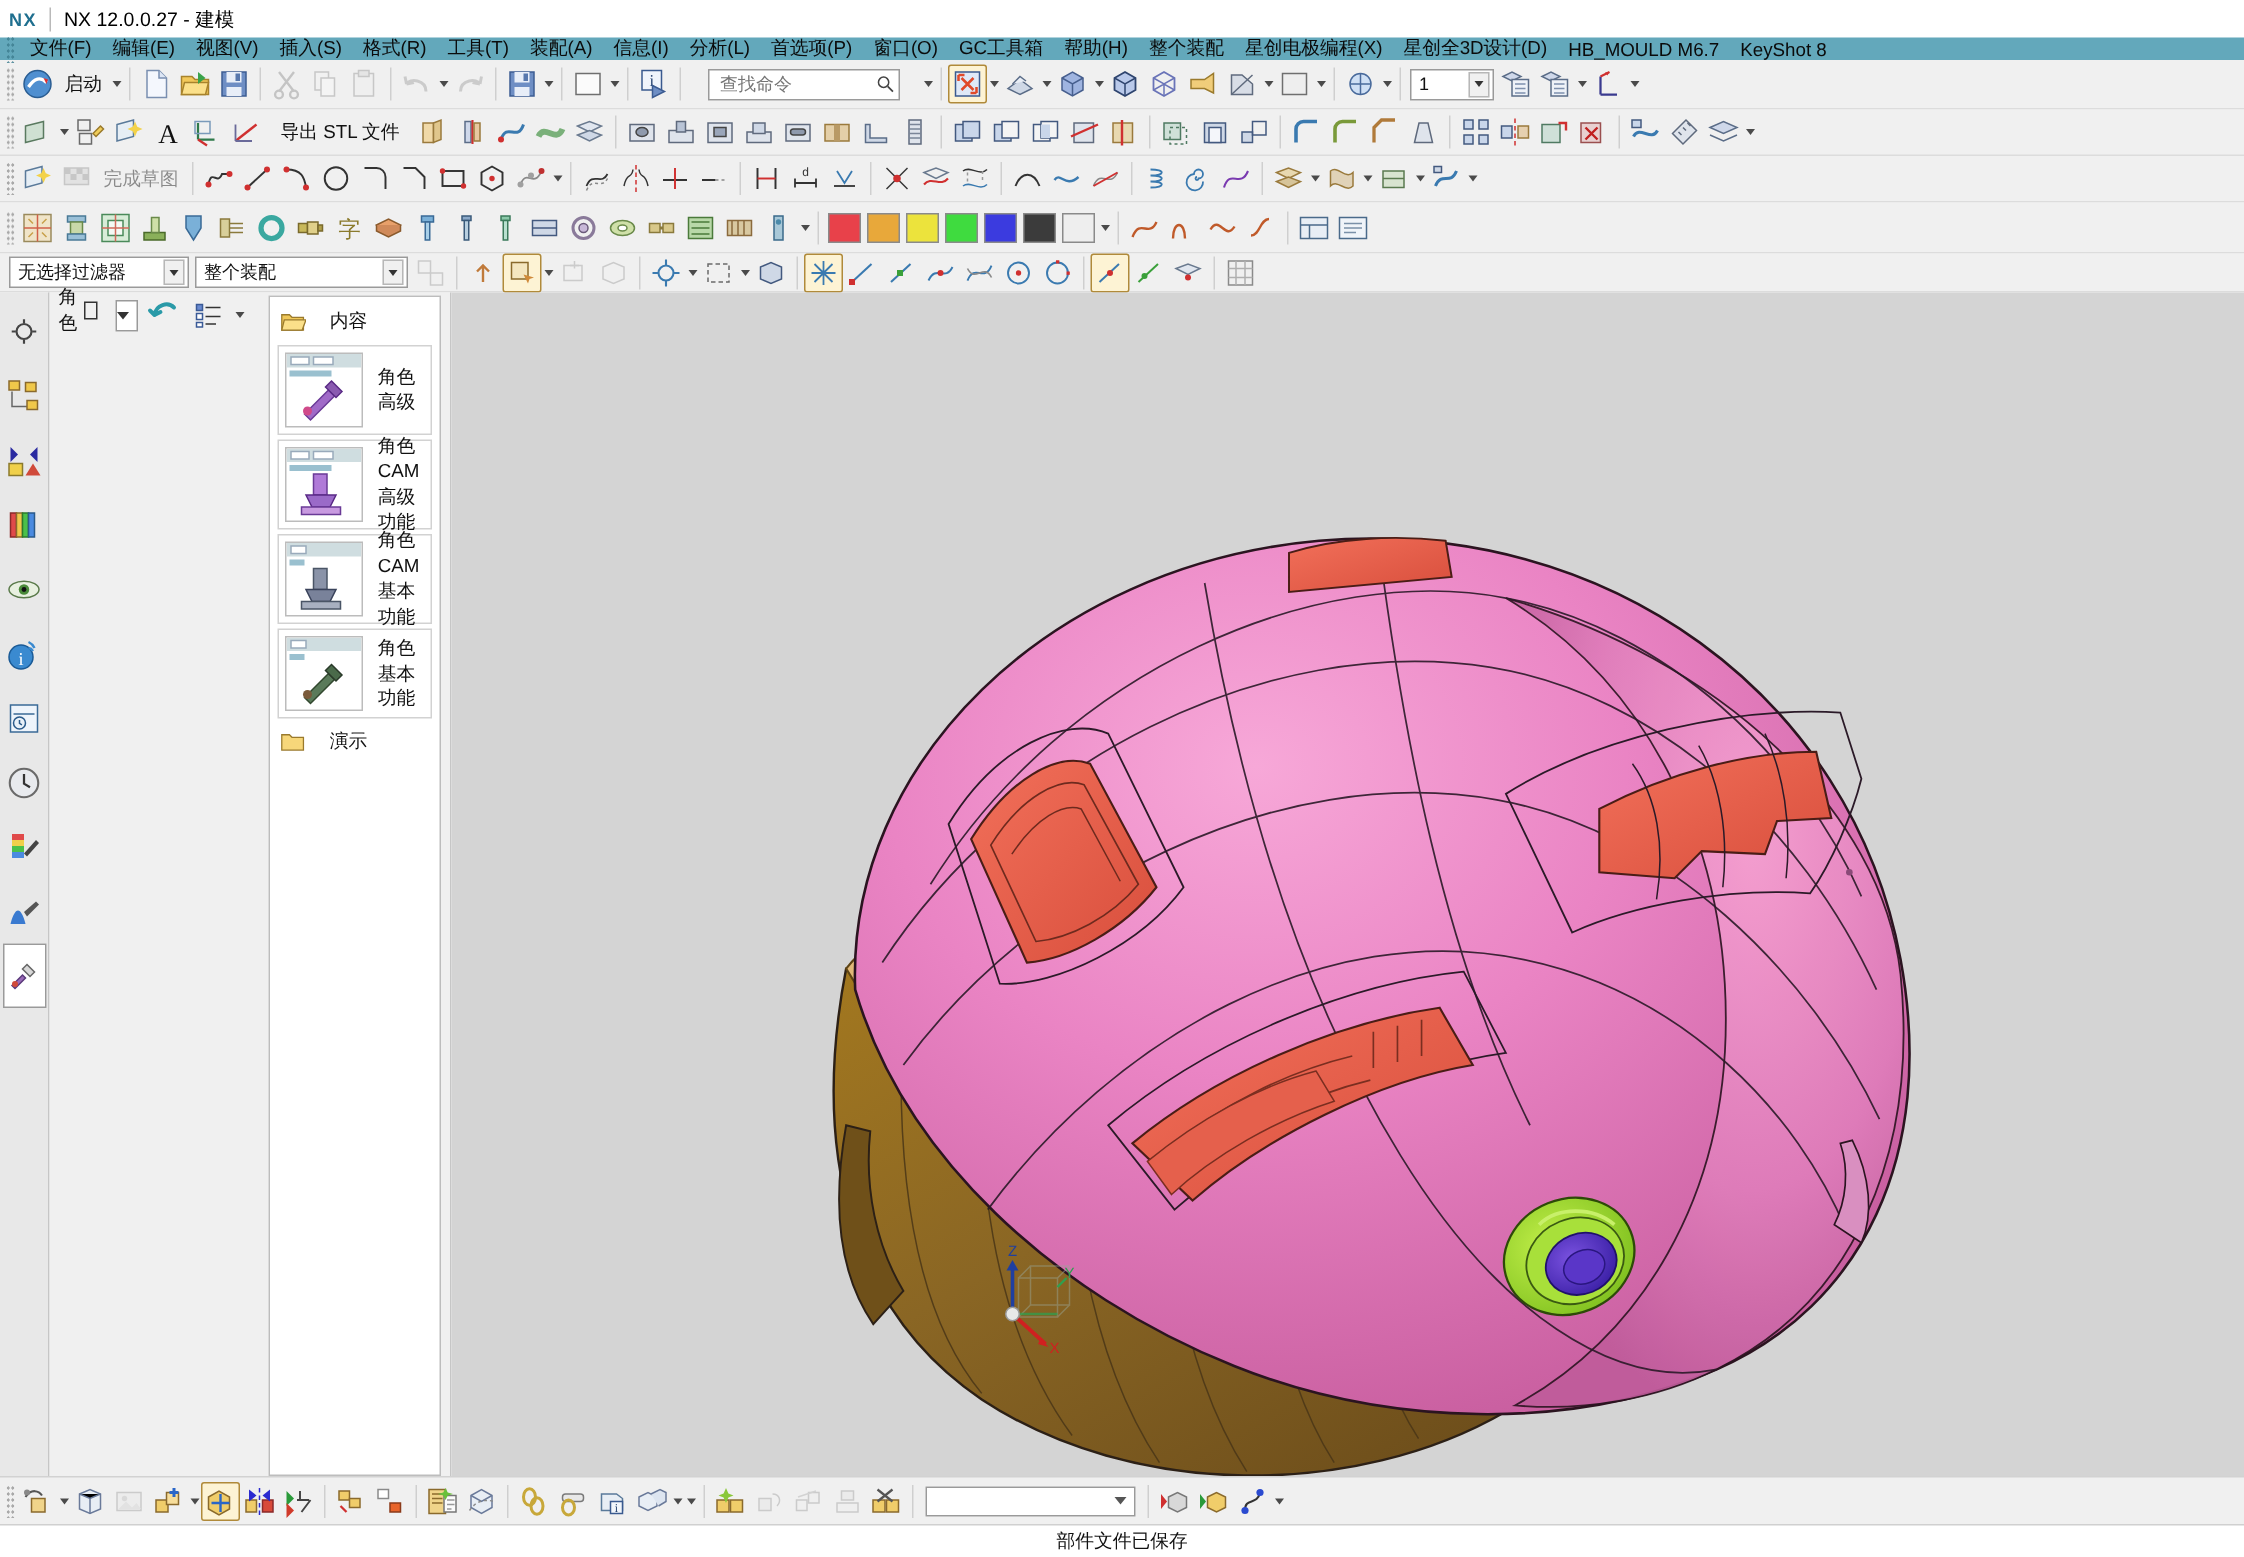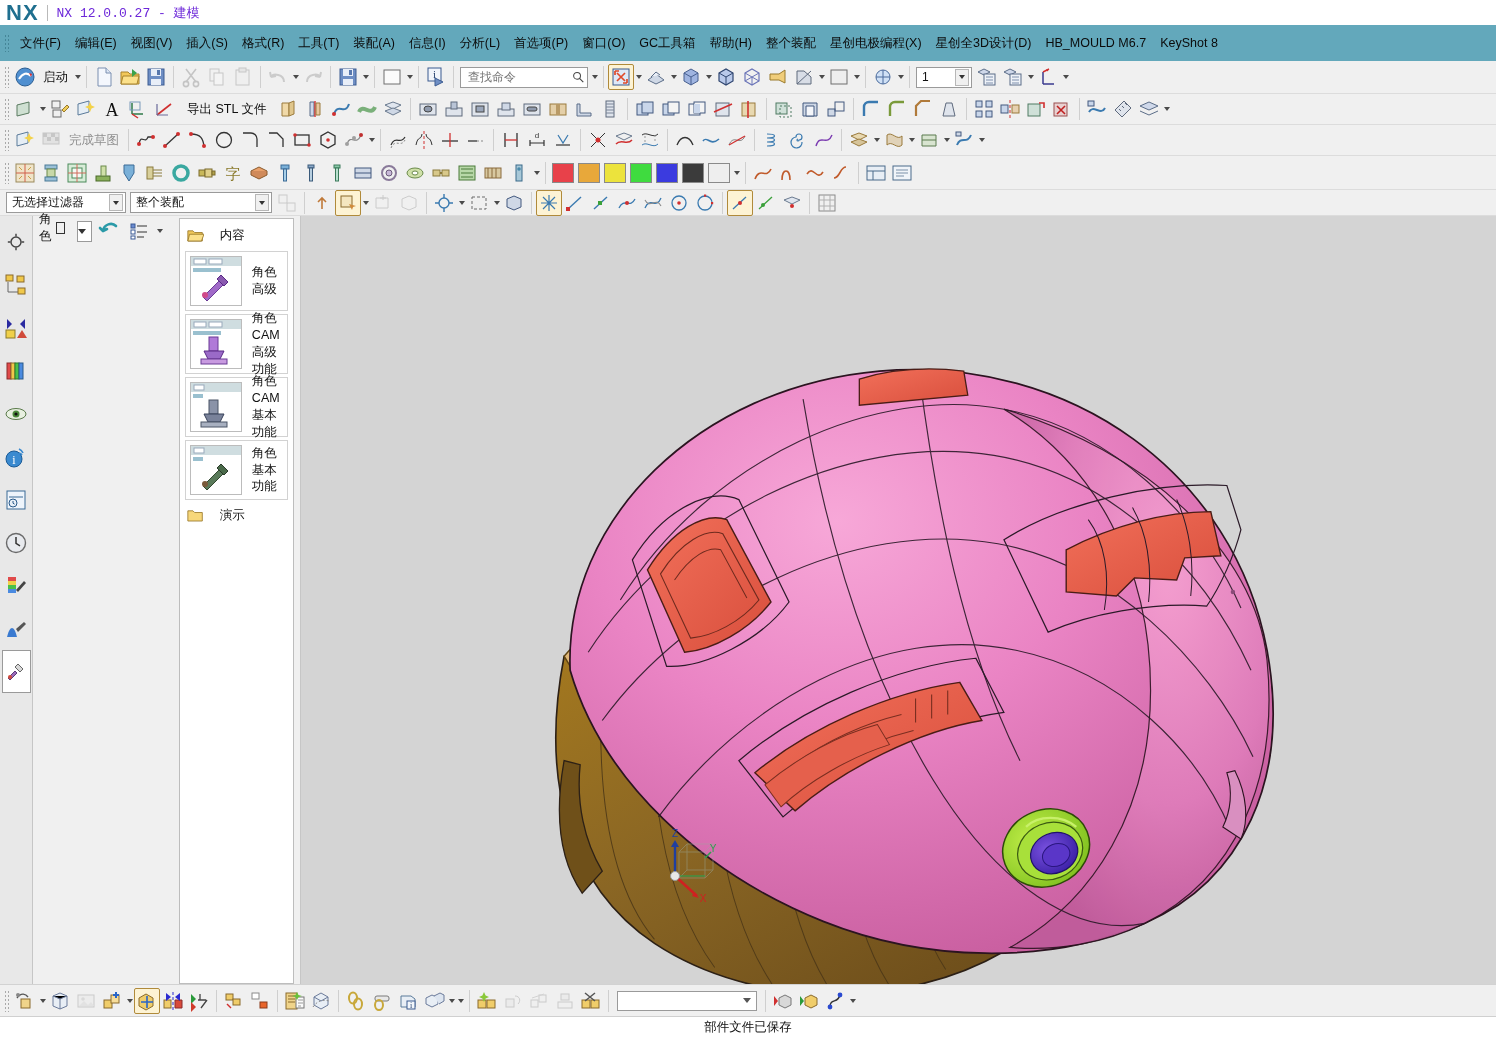--- a/index.html
+++ b/index.html
@@ -12,29 +12,29 @@
     background: #ffffff;
   }
   #app { position: relative; width: 1496px; height: 1038px; display: flex; flex-direction: column; }
 
   
   .titlebar {
     height: 25px; background: #ffffff; display: flex; align-items: center;
     padding-left: 6px; flex: 0 0 auto; border-bottom: 0;
   }
   .nx-logo {
-    font-weight: bold; font-size: 22px; color: #1f6f8f; letter-spacing: 1px;
+    font-weight: bold; font-size: 12px; color: #1f6f8f; letter-spacing: 1px;
     padding-right: 8px; font-family: "Liberation Sans", sans-serif;
   }
   .title-sep { width: 1px; height: 16px; background: #b9b9b9; margin-right: 9px; }
-  .title-text { font-size: 13px; color: #6d28d9; font-family: Liberation Mono, monospace; }
+  .title-text { font-size: 13px; color: #000000; }
 
   
   .menubar {
-    height: 36px; background: #63a8bb; display: flex; align-items: center;
+    height: 15px; background: #63a8bb; display: flex; align-items: center;
     flex: 0 0 auto; padding-left: 4px; color: #111;
   }
   .menubar .grip { width: 6px; height: 18px; margin-right: 3px;
     background-image: radial-gradient(#3c7c8e 42%, transparent 44%);
     background-size: 3px 4px; opacity: .8; }
   .menu-item {
     padding: 2px 7px; font-size: 12.5px; color: #0b0b0b; white-space: nowrap; cursor: default;
   }
 
   
@@ -63,21 +63,21 @@
   .caret::after { content: ""; border-left: 3.5px solid transparent; border-right: 3.5px solid transparent;
                   border-top: 4px solid #4a4a4a; }
   .tlabel { font-size: 12.5px; color: #111; padding: 0 5px; white-space: nowrap; }
 
   
   .ico { width: 22px; height: 22px; display: block; }
 
   
   .cmdsearch {
     width: 128px; height: 21px; background: #fff; border: 1px solid #9a9a9a;
-    display: flex; align-items: center; padding: 0 3px 0 5px; margin: 0 2px;
+    display: flex; align-items: center; padding: 0 3px 0 5px; margin: 0 14px;
   }
   .cmdsearch input {
     border: 0; outline: 0; width: 100%; font-size: 12px; background: transparent;
     font-family: "Liberation Sans", sans-serif; color: #222;
   }
   .combo {
     height: 21px; background: #fff; border: 1px solid #9a9a9a;
     display: flex; align-items: center; justify-content: space-between;
     padding: 0 2px 0 5px; font-size: 12px; color: #111; margin: 0 2px;
   }

